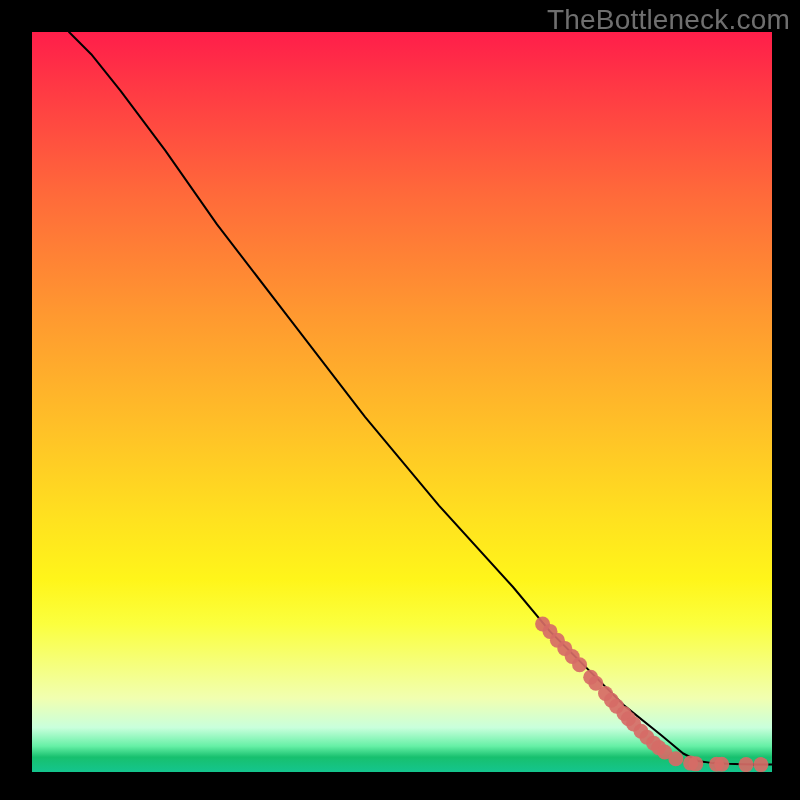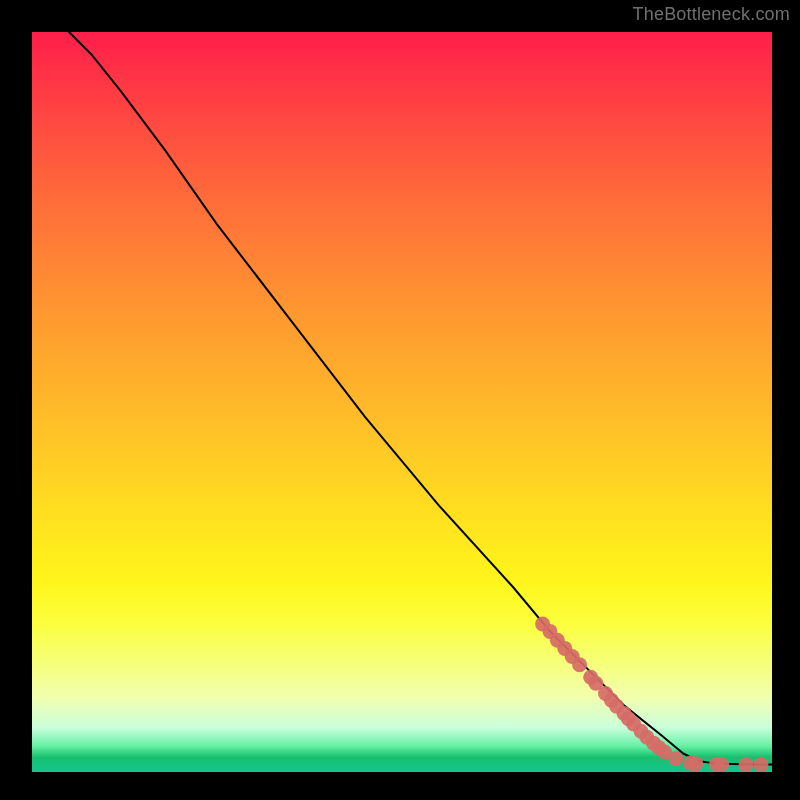--- a/index.html
+++ b/index.html
@@ -15,21 +15,21 @@
     position: relative;
     width: 800px;
     height: 800px;
     background: #000;
   }
   .watermark {
     position: absolute;
     top: 4px;
     right: 10px;
     color: #6f6f6f;
-    font-size: 18px;
+    font-size: 28px;
     font-weight: 500;
     letter-spacing: 0.2px;
     user-select: none;
   }
   .plot-wrap {
     position: absolute;
     left: 32px;
     top: 32px;
     width: 740px;
     height: 740px;

